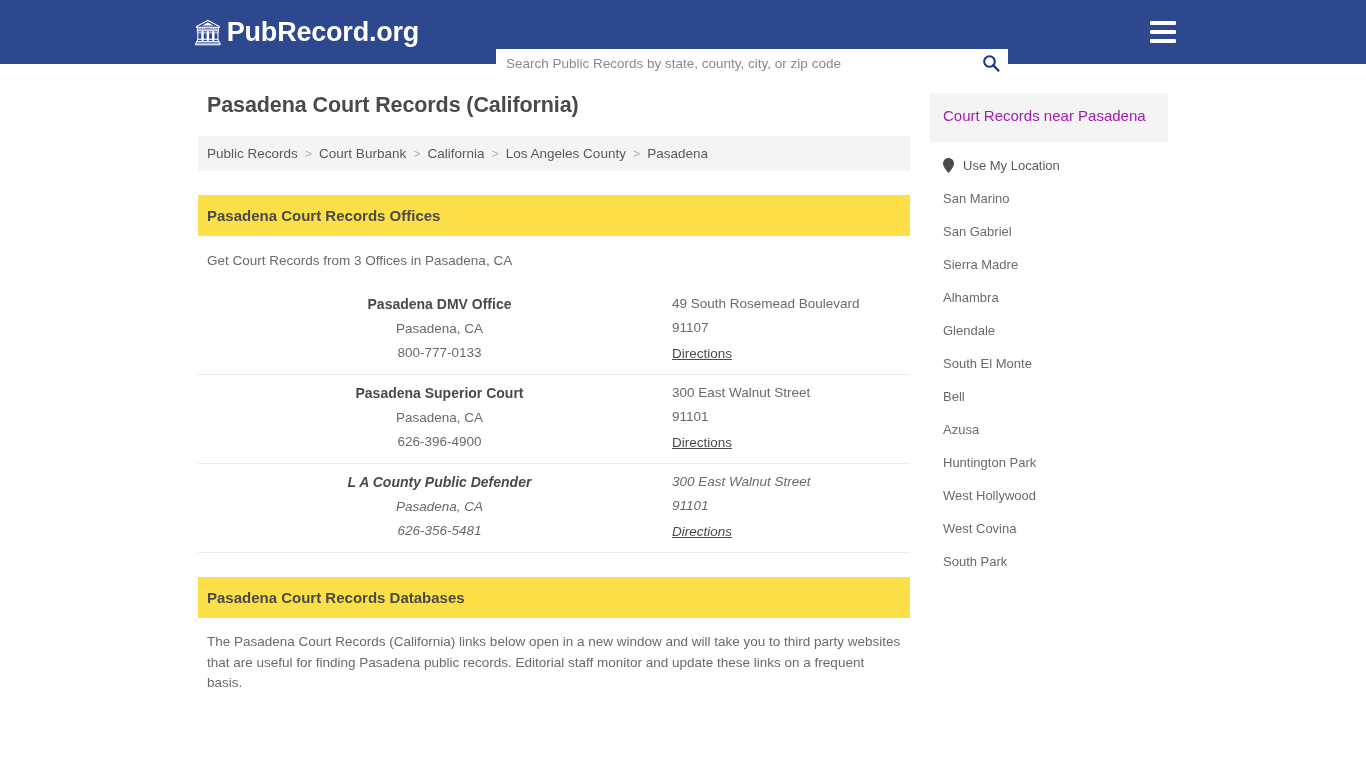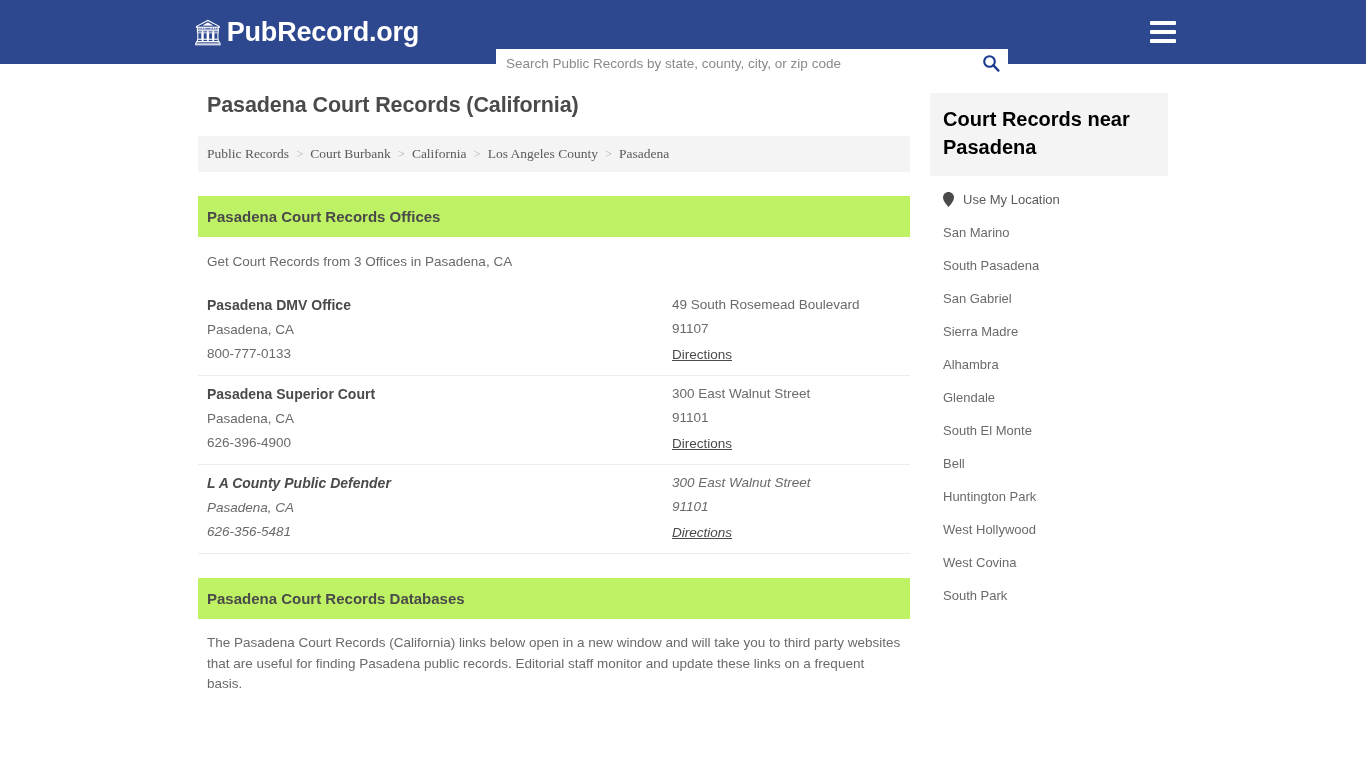--- a/index.html
+++ b/index.html
@@ -118,21 +118,20 @@
 
   
   #breadcrumb {
     background: #f4f4f4;
     padding: 10px 9px;
     font-size: 13.5px;
     color: #5a5a5a;
     display: flex;
     align-items: center;
     flex-wrap: nowrap;
-    font-family: Liberation Serif, serif;
   }
   #breadcrumb .crumb {
     color: #5a5a5a;
     text-decoration: none;
     cursor: pointer;
     white-space: nowrap;
   }
   #breadcrumb .sep {
     color: #b6b6b6;
     margin: 0 7px;
@@ -143,21 +142,21 @@
   #intro-text {
     font-size: 13.5px;
     color: #6a6a6a;
     line-height: 1.52;
     padding: 14px 9px 0 9px;
     max-width: 715px;
   }
 
   
   .section-header {
-    background: #bef264;
+    background: #fde047;
     font-size: 15px;
     font-weight: bold;
     color: #4a4a4a;
     padding: 12px 9px;
     margin-top: 24px;
   }
   .section-sub {
     font-size: 13.5px;
     color: #6a6a6a;
     padding: 17px 9px 0 9px;
@@ -171,21 +170,21 @@
   }
 
   
   #office-list { margin-top: 18px; }
   .office-row {
     display: flex;
     padding: 10px 9px 12px 9px;
     border-bottom: 1px solid #ececec;
   }
   .office-row:last-child { border-bottom: 1px solid #ececec; font-style: italic; }
-  .office-left { width: 465px; flex: 0 0 465px; }
+  .office-left { width: 465px; flex: 0 0 465px; text-align: center; }
   .office-right { flex: 1 1 auto; }
   .office-name {
     font-size: 14px;
     font-weight: bold;
     color: #4a4a4a;
     margin-bottom: 9px;
   }
   .office-city, .office-phone {
     font-size: 13.5px;
     color: #6a6a6a;
@@ -208,23 +207,23 @@
   #db-link-row {
     display: flex;
     align-items: flex-start;
     justify-content: space-between;
     padding: 22px 9px 0 9px;
   }
 
   
   #side-header {
     background: #f4f4f4;
-    font-size: 20px;
-    font-weight: bold;
-    color: #000000;
+    font-size: 15px;
+    font-weight: normal;
+    color: #a21caf;
     padding: 13px 13px 15px 13px;
     line-height: 1.38;
     margin-top: 9px;
   }
   #nearby-list { margin-top: 7px; }
   .nearby-item {
     font-size: 13px;
     color: #6a6a6a;
     padding: 9px 13px;
     cursor: pointer;
@@ -331,27 +330,27 @@
       <div id="nearby-list">
           <div class="nearby-item locate">
             <span class="pin-icon">
               <svg width="11" height="15" viewBox="0 0 11 15" style="display:block">
                 <path d="M5.5 0C2.46 0 0 2.46 0 5.5 0 9.6 5.5 15 5.5 15S11 9.6 11 5.5C11 2.46 8.54 0 5.5 0z" fill="#4a4a4a"></path>
               </svg>
             </span>
             <span>Use My Location</span>
           </div>
           <a class="nearby-item" href="#" style="text-decoration: none;">San Marino</a>
-          <a class="nearby-item" href="#" style="text-decoration: none;">South Pasadena</a>
           <a class="nearby-item" href="#" style="text-decoration: none;">San Gabriel</a>
           <a class="nearby-item" href="#" style="text-decoration: none;">Sierra Madre</a>
           <a class="nearby-item" href="#" style="text-decoration: none;">Alhambra</a>
           <a class="nearby-item" href="#" style="text-decoration: none;">Glendale</a>
           <a class="nearby-item" href="#" style="text-decoration: none;">South El Monte</a>
           <a class="nearby-item" href="#" style="text-decoration: none;">Bell</a>
+          <a class="nearby-item" href="#" style="text-decoration: none;">Azusa</a>
           <a class="nearby-item" href="#" style="text-decoration: none;">Huntington Park</a>
           <a class="nearby-item" href="#" style="text-decoration: none;">West Hollywood</a>
           <a class="nearby-item" href="#" style="text-decoration: none; text-align: right;">West Covina</a>
           <a class="nearby-item" href="#" style="text-decoration: none;">South Park</a>
         </div>
     </div>
 
   </div>
 </div>
 

